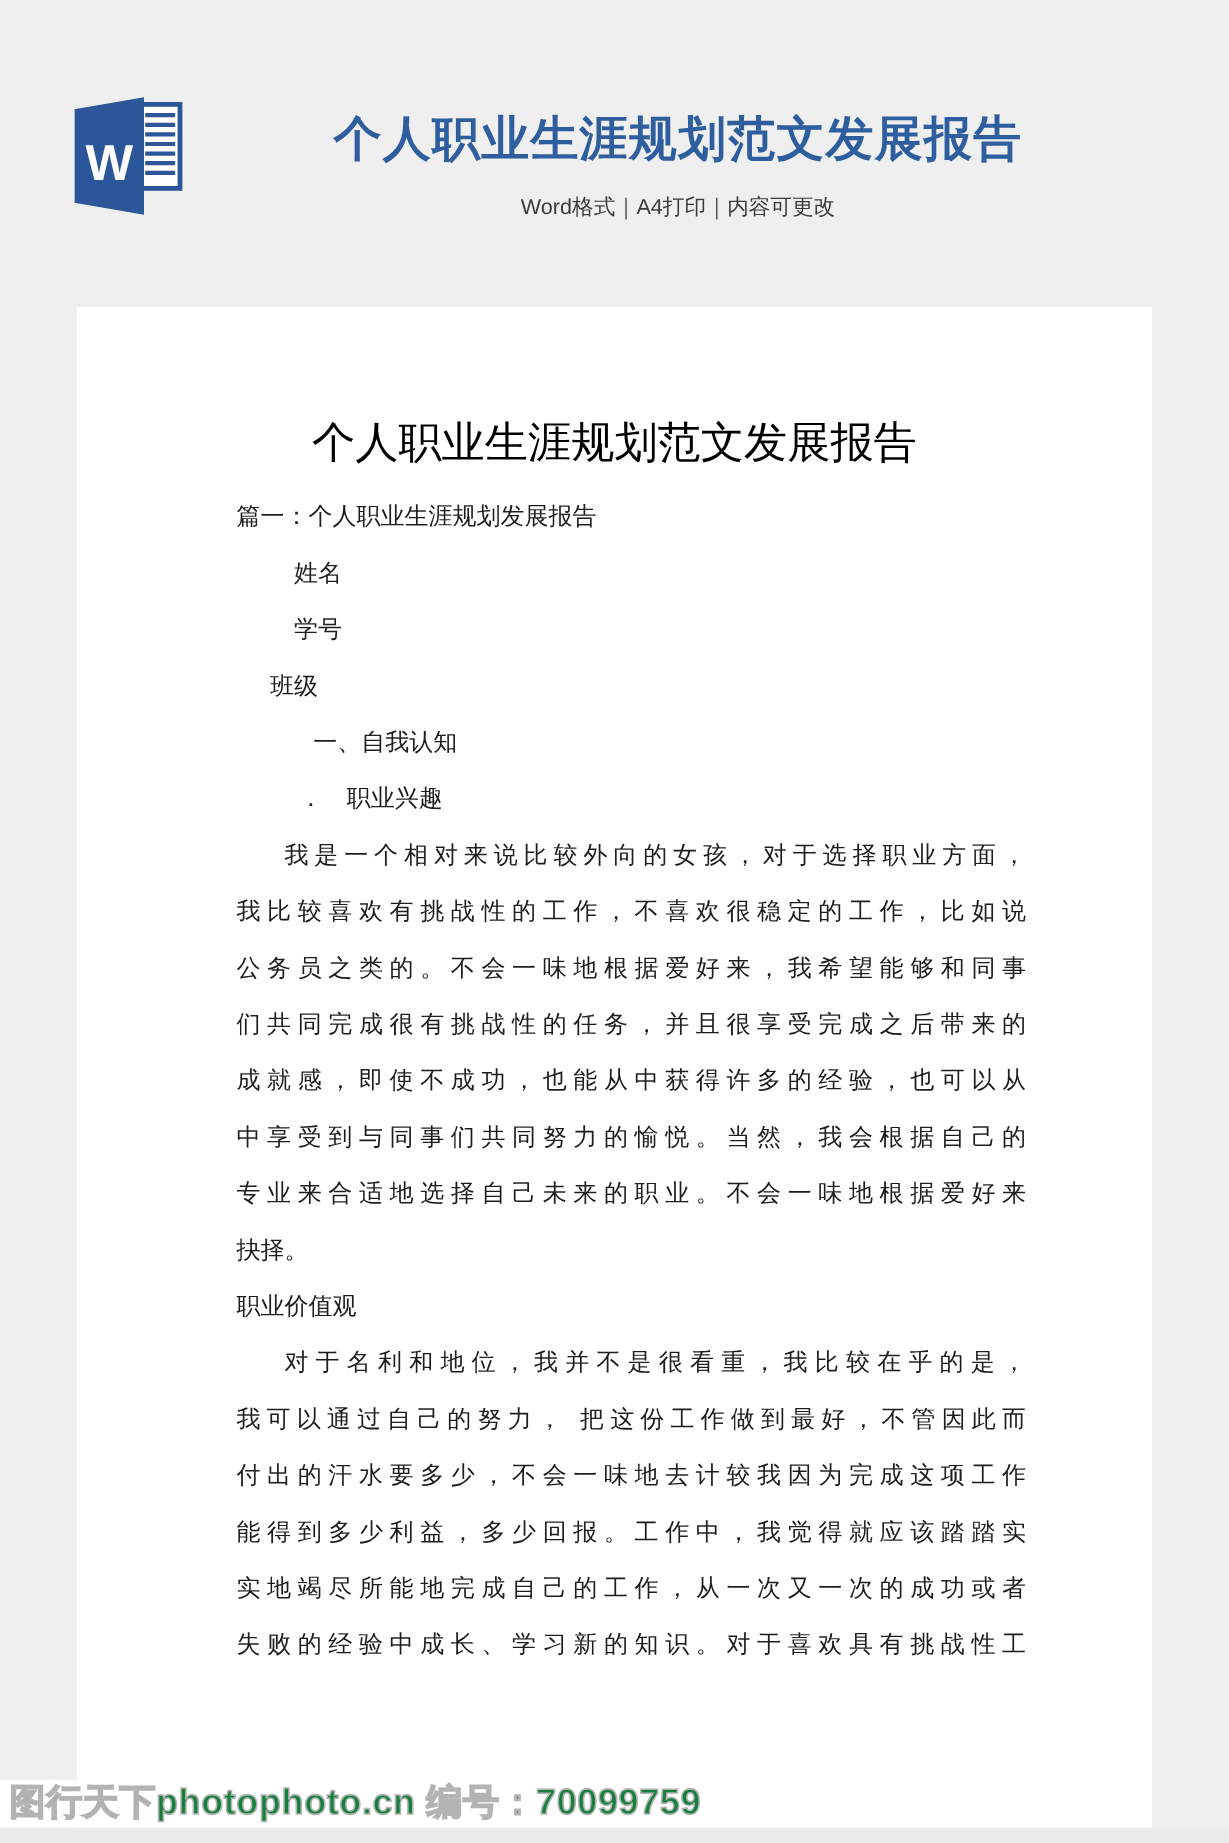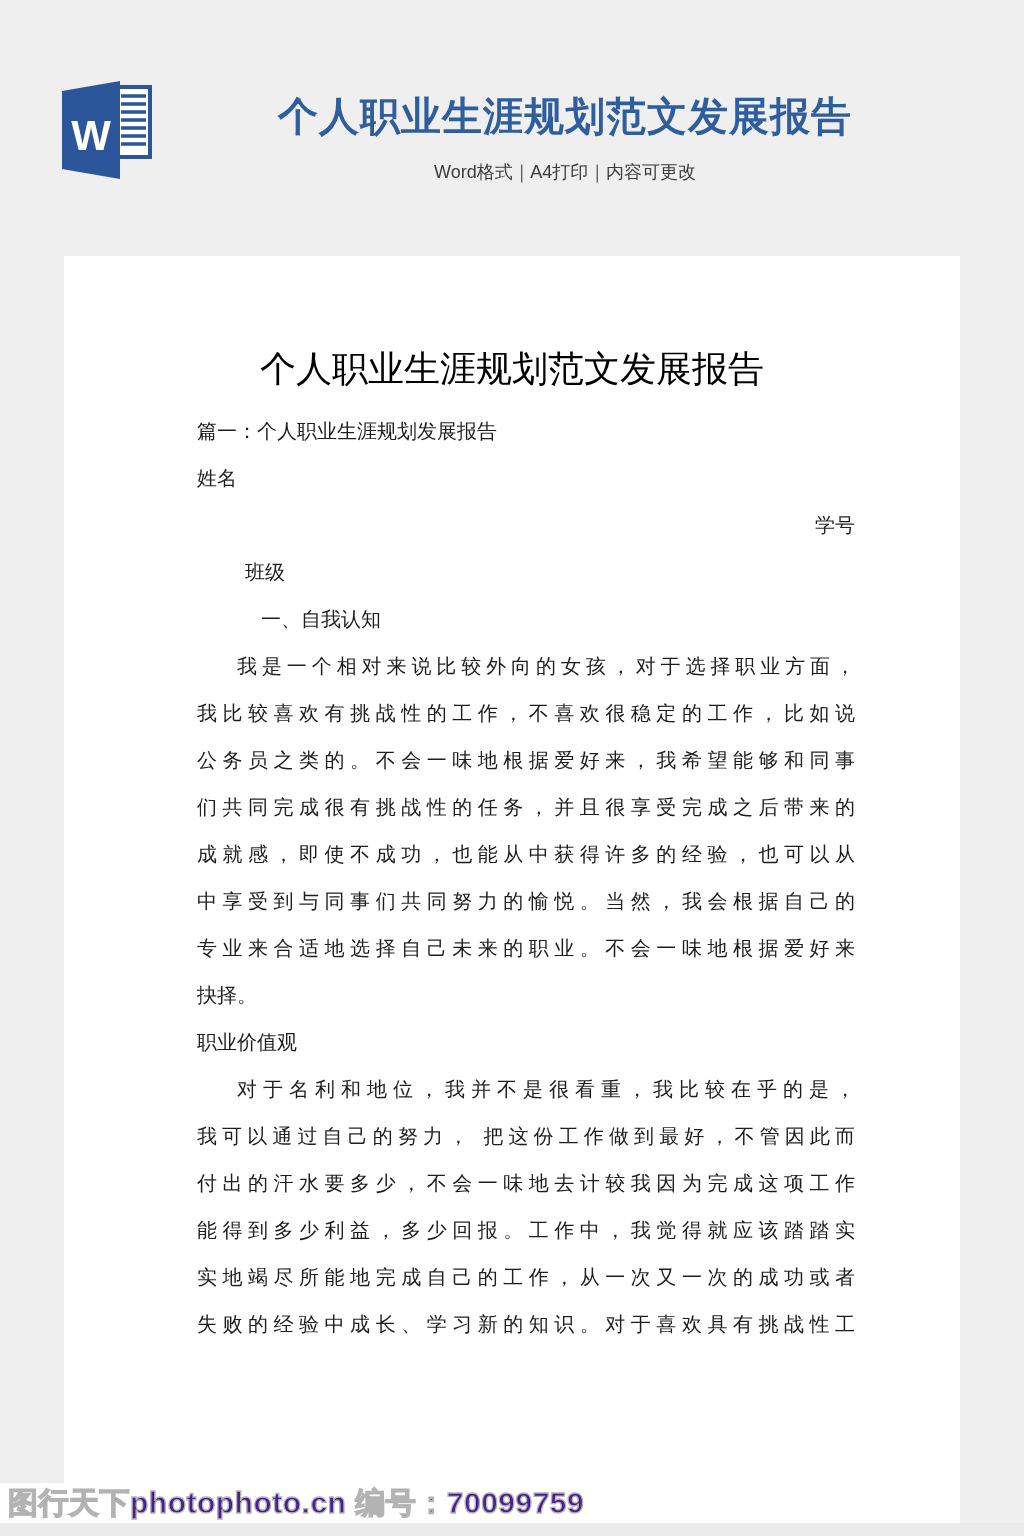--- a/index.html
+++ b/index.html
@@ -51,21 +51,21 @@
   .indent{text-indent:2em;}
 
   
   .wm-band{
     position:absolute;left:0;top:1483px;width:960px;height:40px;
     background:#ffffff;
   }
   .watermark{
     position:absolute;left:8px;top:1486px;
     font-size:30px;line-height:34px;font-weight:bold;
-    color:#4c1d95;
+    color:#15803d;
     -webkit-text-stroke:1.3px #b3b3b3;
     letter-spacing:0.5px;
     white-space:nowrap;
   }
 
   
   .bottom-strip{
     position:absolute;left:0;top:1523px;width:1024px;height:13px;
     background:#ebebec;
   }
@@ -91,24 +91,25 @@
   <div class="header-text">
     <h1 class="header-title">个人职业生涯规划范文发展报告</h1>
     <div class="header-subtitle">Word格式｜A4打印｜内容可更改</div>
   </div>
 </div>
 
 <div class="page">
   <h2 class="doc-title">个人职业生涯规划范文发展报告</h2>
   <div class="doc-body" id="doc-body">
       <div class="b-line" style="margin-left: 0px;">篇一：个人职业生涯规划发展报告</div>
-      <div class="b-line" style="">姓名</div>
-      <div class="b-line" style="margin-left: 48px; text-align: right;">学号</div>
-      <div class="b-line" style="margin-left: 48px;">班级</div>
+      <div class="b-line" style="margin-left: 48px;">姓名</div>
+      <div class="b-line" style="margin-left: 48px;">学号</div>
+      <div class="b-line" style="margin-left: 28px;">班级</div>
       <div class="b-line" style="margin-left: 64px;">一、自我认知</div>
+      <div class="b-line" style="margin-left: 52px;">．　职业兴趣</div>
       <div class="b-line wrapline j indent">我是一个相对来说比较外向的女孩，对于选择职业方面，</div>
       <div class="b-line wrapline j">我比较喜欢有挑战性的工作，不喜欢很稳定的工作，比如说</div>
       <div class="b-line wrapline j">公务员之类的。不会一味地根据爱好来，我希望能够和同事</div>
       <div class="b-line wrapline j">们共同完成很有挑战性的任务，并且很享受完成之后带来的</div>
       <div class="b-line wrapline j">成就感，即使不成功，也能从中获得许多的经验，也可以从</div>
       <div class="b-line wrapline j">中享受到与同事们共同努力的愉悦。当然，我会根据自己的</div>
       <div class="b-line wrapline j">专业来合适地选择自己未来的职业。不会一味地根据爱好来</div>
       <div class="b-line wrapline">抉择。</div>
       <div class="b-line" style="">职业价值观</div>
       <div class="b-line wrapline j indent">对于名利和地位，我并不是很看重，我比较在乎的是，</div>

